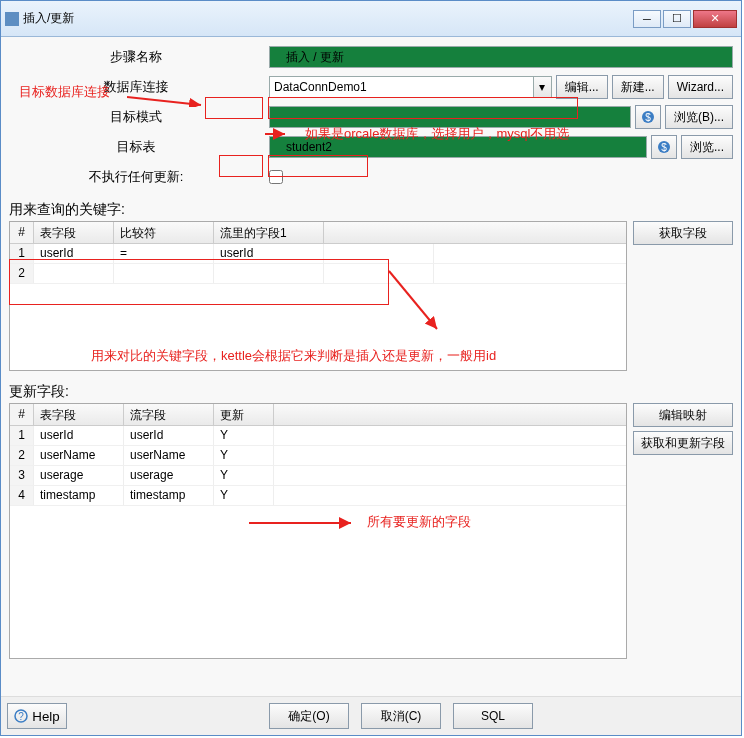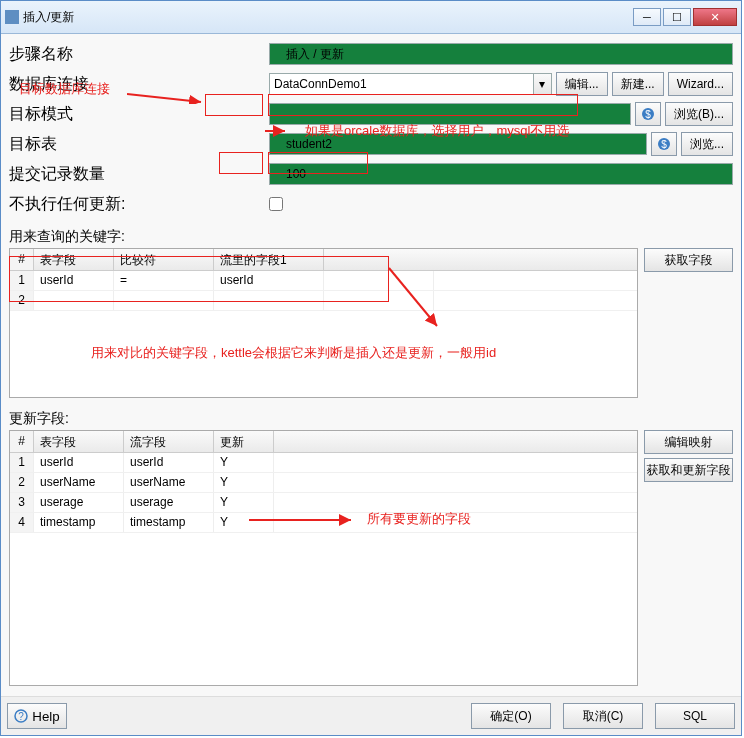--- a/index.html
+++ b/index.html
@@ -51,23 +51,23 @@
     }
     .form-rows { }
     .form-row {
       display: flex;
       align-items: center;
       margin-bottom: 6px;
       height: 24px;
     }
     .form-label {
       width: 260px;
-      text-align: left;
+      text-align: center;
       padding-right: 6px;
-      font-size: 16px;
+      font-size: 13px;
     }
     .text-input {
       height: 22px;
       border: 1px solid #9aa;
       background: #15803d;
       padding: 2px 16px;
       font-size: 12px;
     }
     .wide-input { flex: 1; }
     .dropdown-wrap { flex: 1; position: relative; display: flex; border-radius: 10px; }
@@ -138,41 +138,41 @@
     .grid.key .gh:nth-child(2), .grid.key .gc:nth-child(2) { width: 80px; }
     .grid.key .gh:nth-child(3), .grid.key .gc:nth-child(3) { width: 100px; }
     .grid.key .gh:nth-child(4), .grid.key .gc:nth-child(4) { width: 110px; }
     .grid.key .gh:nth-child(5), .grid.key .gc:nth-child(5) { width: 110px; }
     .grid.upd .gh:nth-child(1), .grid.upd .gc:nth-child(1) { width: 24px; text-align: center; background: #f4f4f4; }
     .grid.upd .gh:nth-child(2), .grid.upd .gc:nth-child(2) { width: 90px; }
     .grid.upd .gh:nth-child(3), .grid.upd .gc:nth-child(3) { width: 90px; }
     .grid.upd .gh:nth-child(4), .grid.upd .gc:nth-child(4) { width: 60px; }
     .table-side-buttons { display: flex; flex-direction: column; gap: 4px; }
     .side-btn {
-      width: 89px;
+      width: 100px;
       height: 24px;
       border: 1px solid #8a9aaa;
       background: linear-gradient(#fcfcfc,#e4e4e4);
       font-size: 12px;
       cursor: pointer;
     }
     .bottom-bar {
       display: flex;
       align-items: center;
       padding: 6px;
       border-top: 1px solid #ddd;
     }
     .help-btn {
       width: 60px; height: 26px;
       border: 1px solid #8a9aaa;
       background: linear-gradient(#fcfcfc,#e4e4e4);
       display: flex; align-items: center; justify-content: center;
       gap: 4px; cursor: pointer;
     }
-    .center-buttons { flex: 1; display: flex; justify-content: flex-end; gap: 12px; }
+    .center-buttons { flex: 1; display: flex; justify-content: center; gap: 12px; }
     .center-buttons .btn { min-width: 80px; height: 26px; margin: 0; }
     
     .anno { position: absolute; color: #e8221f; font-size: 13px; pointer-events: none; font-weight: 400; }
     .red-box { position: absolute; border: 1.5px solid #e8221f; pointer-events: none; }
     svg.arrow { position: absolute; pointer-events: none; }
     .key-table-area { height: 150px; }
     .upd-table-area { height: 256px; }
   </style>
 </head>
 <body>
@@ -220,24 +220,20 @@
       <div class="form-row">
         <div class="form-label">目标表</div>
         <input class="text-input wide-input" value="student2" style="">
         <button class="btn icon-only">
             <svg width="14" height="14">
               <circle cx="7" cy="7" r="6" fill="#3b7dc4"></circle>
               <text x="7" y="11" font-size="10" text-anchor="middle" fill="#fff">$</text>
             </svg>
           </button>
         <button class="btn">浏览...</button>
-      </div>
-      <div class="form-row">
-        <div class="form-label">提交记录数量</div>
-        <input class="text-input wide-input" value="100" style="">
       </div>
       <div class="form-row">
         <div class="form-label">不执行任何更新:</div>
         <input type="checkbox" class="checkbox" style="">
       </div>
     </div>
 
     <div class="section-label">用来查询的关键字:</div>
     <div class="table-area key-table-area">
       <div class="grid key">

